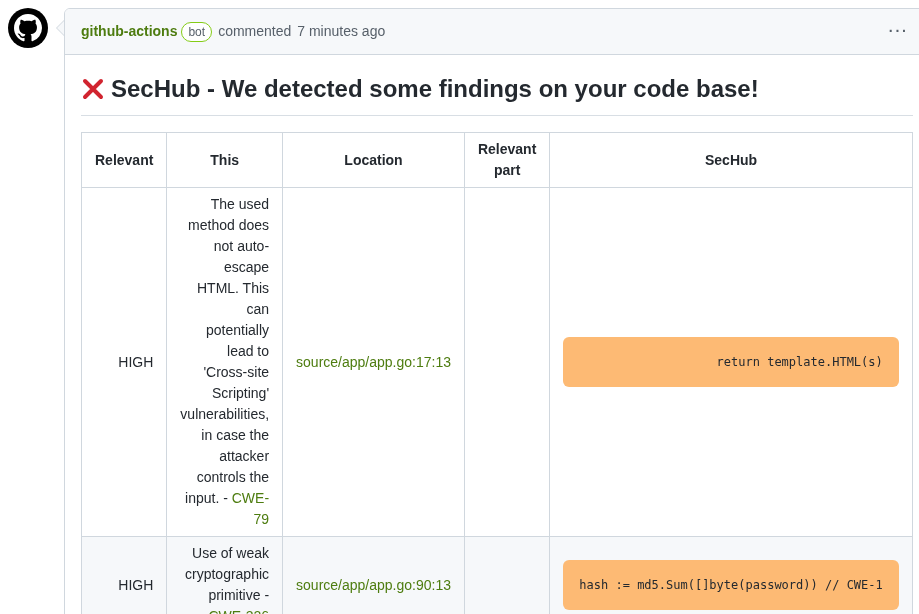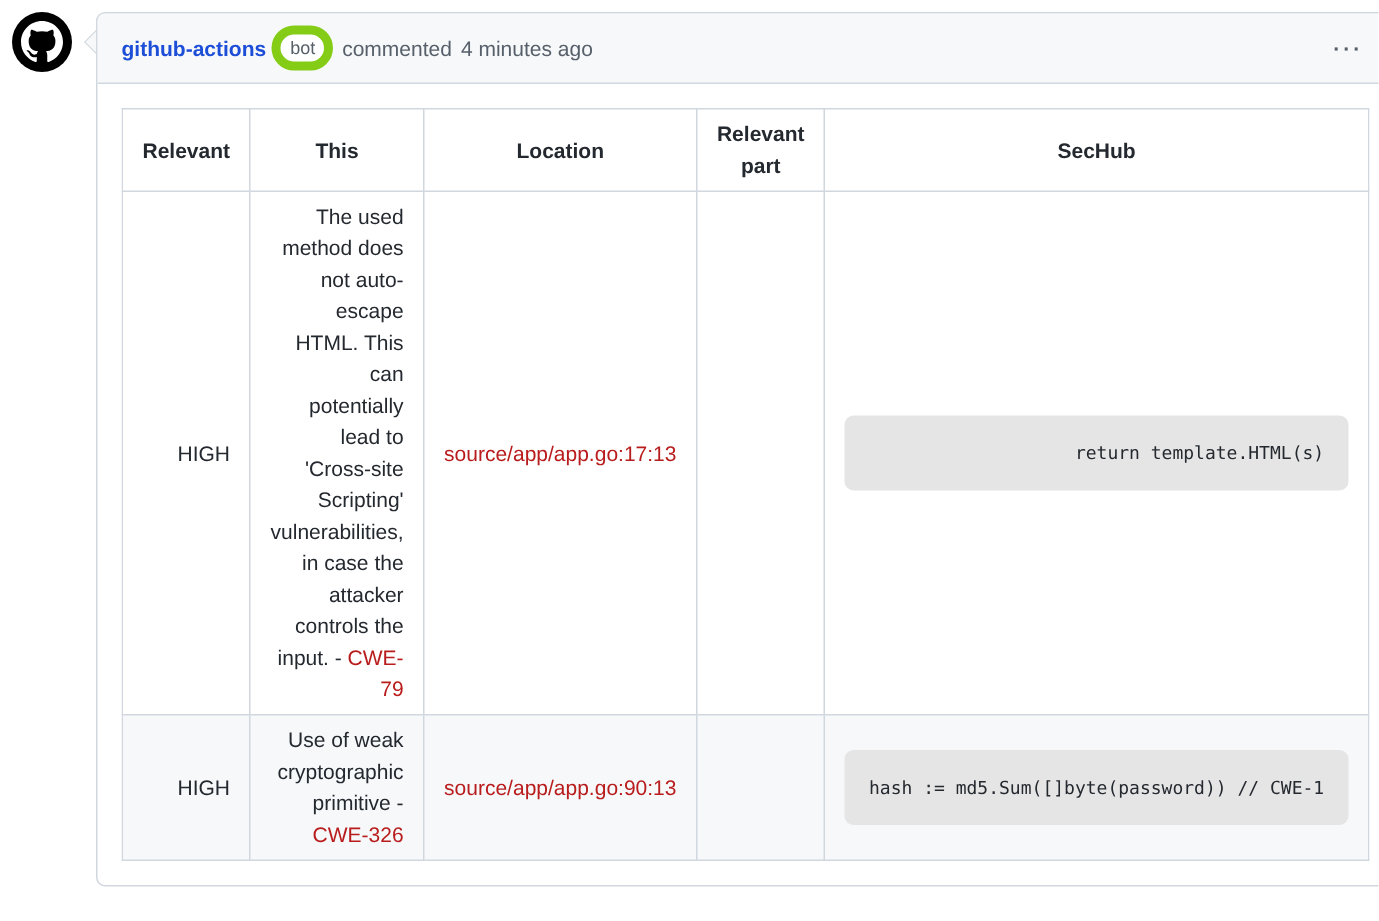--- a/index.html
+++ b/index.html
@@ -42,25 +42,25 @@
     .comment-header {
       background: #f6f8fa;
       border-bottom: 1px solid #d0d7de;
       padding: 8px 16px;
       display: flex;
       align-items: center;
       color: #57606a;
     }
     .comment-header .author {
       font-weight: 600;
-      color: #1d4ed8;
+      color: #4d7c0f;
     }
     .bot-badge {
       display: inline-block;
-      border: 6px solid #84cc16;
+      border: 1px solid #84cc16;
       border-radius: 2em;
       padding: 0 6px;
       font-size: 12px;
       line-height: 18px;
       color: #57606a;
       margin-left: 4px;
       background: #fff;
     }
     .timestamp {
       margin-left: 6px;
@@ -124,24 +124,24 @@
       text-align: center;
       background: #fff;
     }
     table.findings tr:nth-child(even) td {
       background: #f6f8fa;
     }
     .col-severity { width: 80px; }
     .col-type { width: 120px; }
     .col-location { width: 190px; }
     .col-relevant { width: 80px; }
-    a.link { color: #b91c1c; text-decoration: none; }
+    a.link { color: #4d7c0f; text-decoration: none; }
     code.source {
       display: block;
-      background: #e5e5e5;
+      background: #fdba74;
       border-radius: 6px;
       padding: 16px;
       font-family: ui-monospace, SFMono-Regular, "SF Mono", Menlo, Consolas, monospace;
       font-size: 12px;
       white-space: nowrap;
       overflow: hidden;
     }
     .table-wrap {
       overflow-x: auto;
     }
@@ -157,25 +157,33 @@
         </svg>
     </div>
   </div>
   <div class="comment-col">
     <div class="arrow"></div>
     <div class="comment-box">
       <div class="comment-header">
         <span class="author">github-actions</span>
         <span class="bot-badge">bot</span>
         <span class="timestamp" style="margin-left:6px">commented</span>
-        <span class="timestamp">4 minutes ago</span>
+        <span class="timestamp">7 minutes ago</span>
         <div class="header-spacer"></div>
         <div class="kebab">···</div>
       </div>
       <div class="comment-body">
+        <h2 class="heading">
+          <span class="cross-icon">
+            <svg viewBox="0 0 24 24">
+                <path fill="#d1242f" d="M4 4 L20 20 M20 4 L4 20" stroke="#d1242f" stroke-width="4" stroke-linecap="round"></path>
+              </svg>
+          </span>
+          <span>SecHub - We detected some findings on your code base!</span>
+        </h2>
         <div class="table-wrap">
         <table class="findings">
           <thead>
             <tr>
               <th class="col-severity">Relevant</th>
               <th class="col-type">This</th>
               <th class="col-location">Location</th>
               <th class="col-relevant">Relevant part</th>
               <th>SecHub</th>
             </tr>

